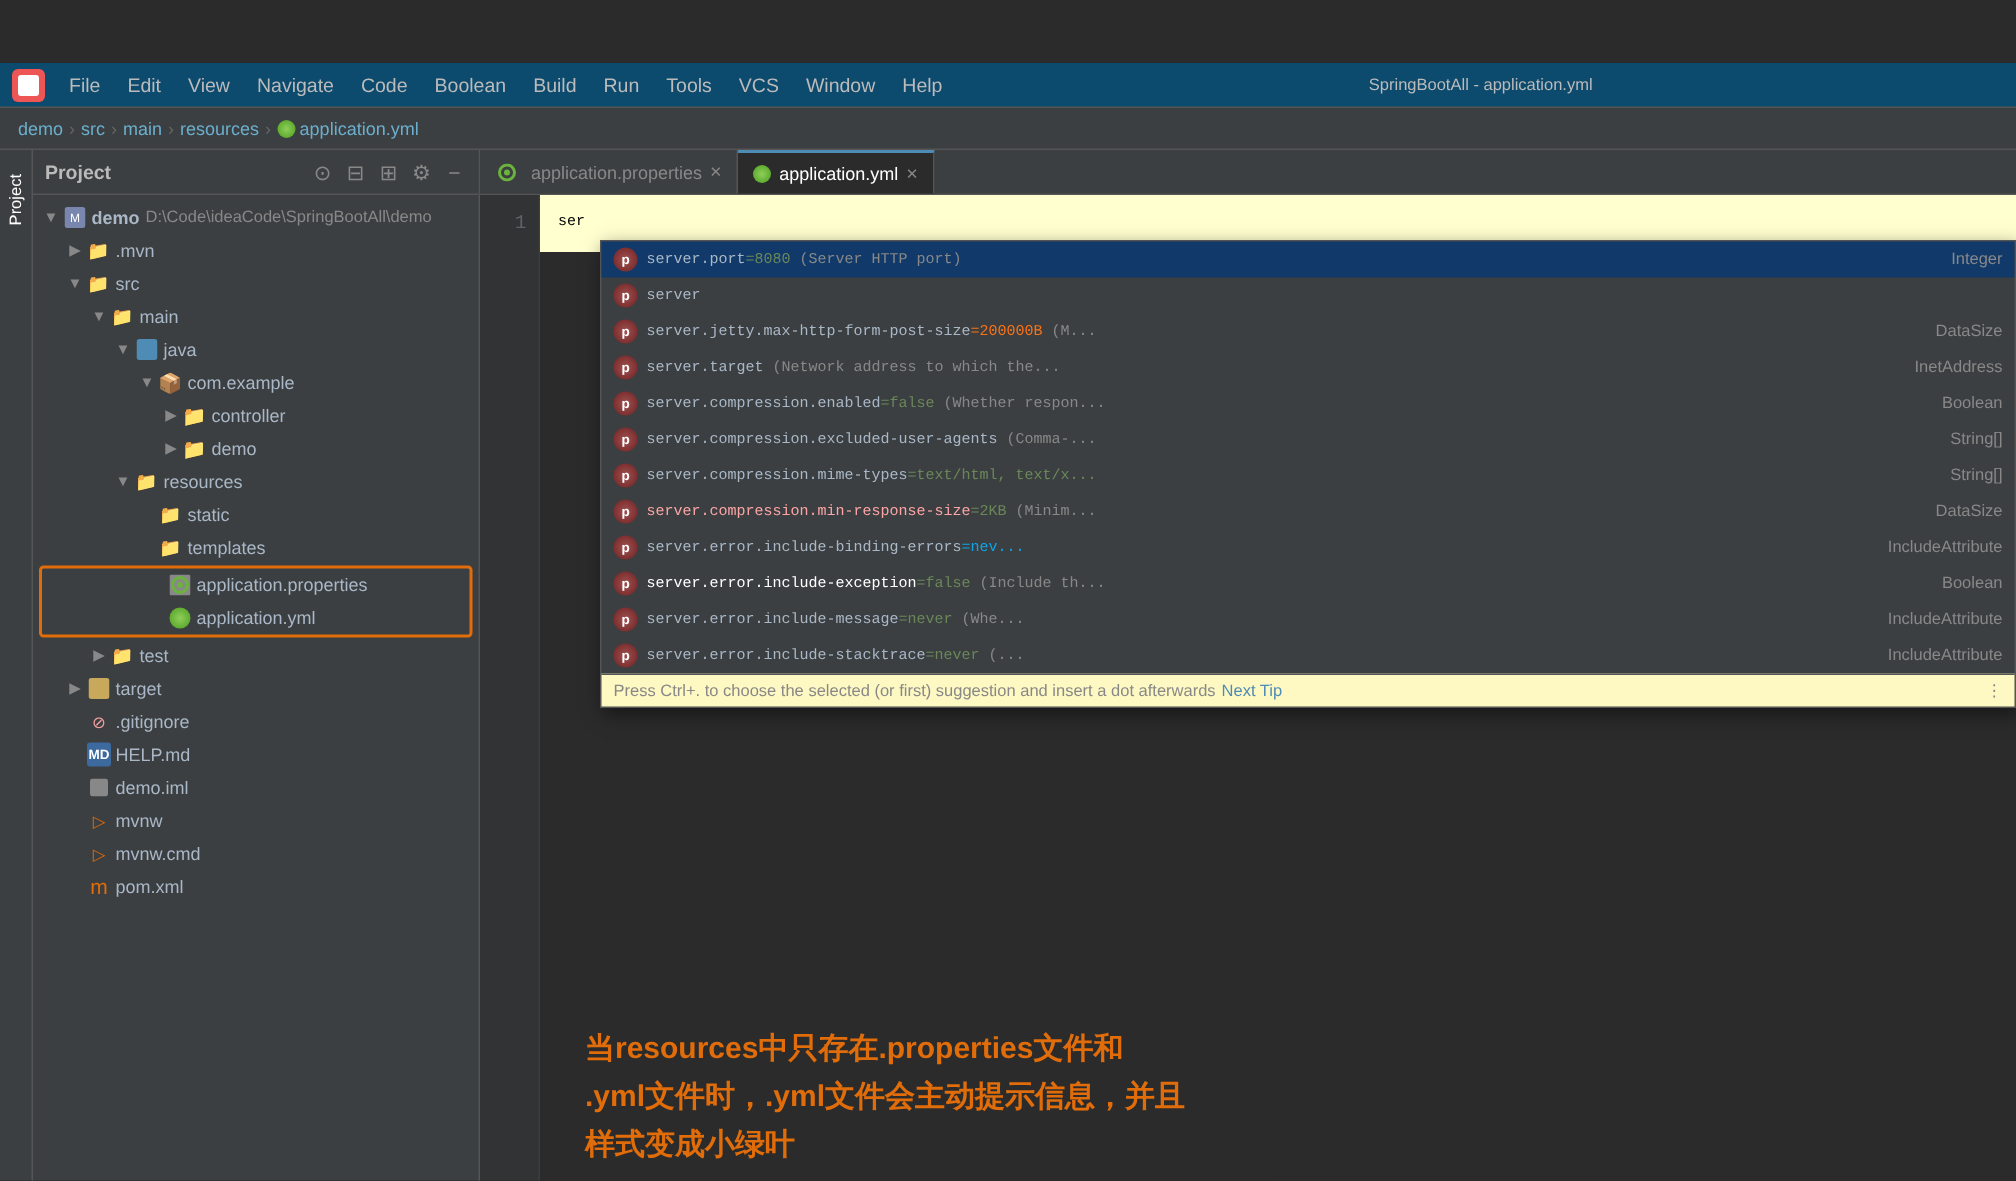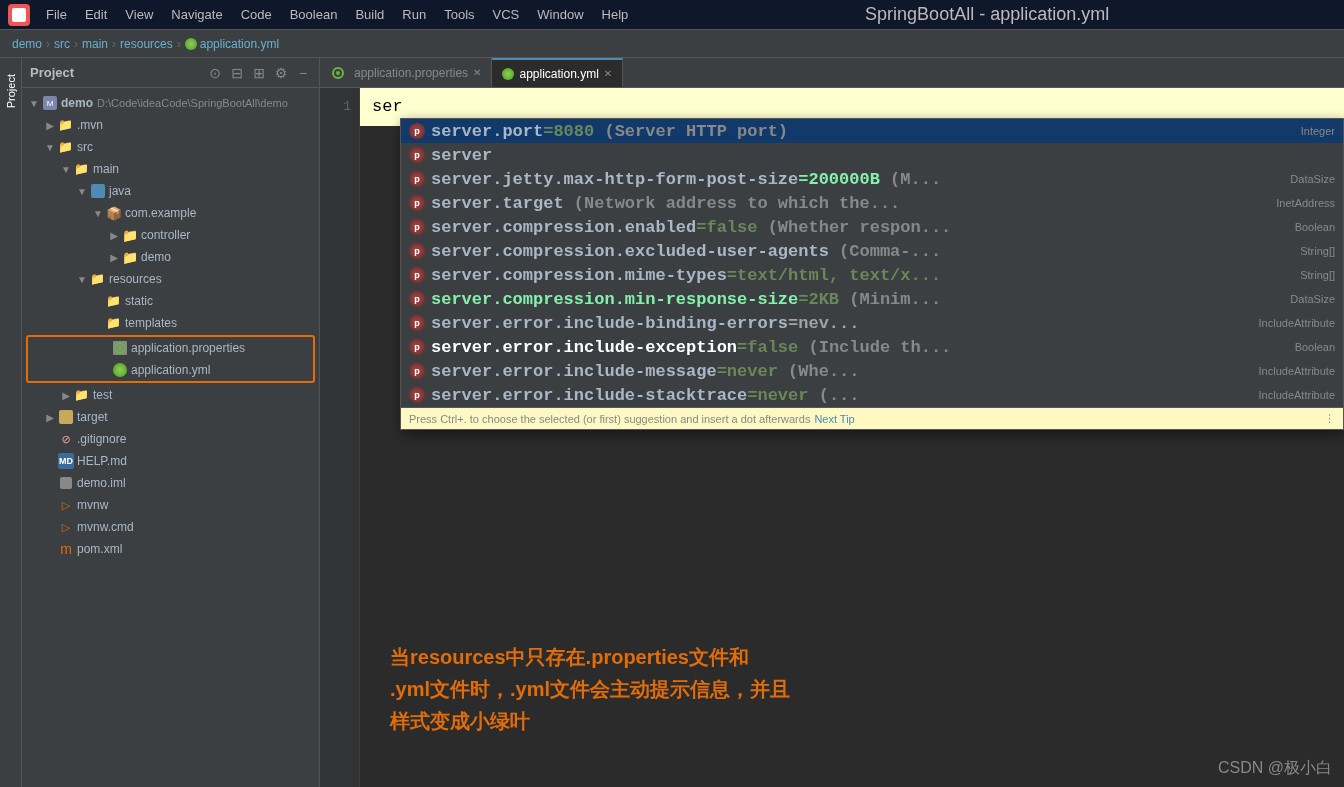--- a/index.html
+++ b/index.html
@@ -1,23 +1,23 @@
 <!DOCTYPE html>
 <html><head>
   <meta charset="utf-8">
   <style>
     * { box-sizing: border-box; margin: 0; padding: 0; }
     body { font-family: 'Segoe UI', Arial, sans-serif; font-size: 13px; background: #2b2b2b; color: #a9b7c6; width: 1344px; height: 787px; overflow: hidden; }
 
     
-    .menubar { background: #0f172a; height: 30px; display: flex; align-items: center; padding: 0 8px; border-bottom: 1px solid #555; gap: 2px; }
+    .menubar { background: #0c4a6e; height: 30px; display: flex; align-items: center; padding: 0 8px; border-bottom: 1px solid #555; gap: 2px; margin-top: 42px; }
     .menubar-logo { width: 22px; height: 22px; background: #e55; border-radius: 4px; display: flex; align-items: center; justify-content: center; margin-right: 6px; }
     .menubar-logo-inner { width: 14px; height: 14px; background: #fff; border-radius: 2px; }
     .menu-item { color: #bbbbbb; padding: 2px 8px; cursor: pointer; font-size: 13px; border-radius: 3px; }
-    .title-center { flex: 1; text-align: center; color: #bbbbbb; font-size: 18px; }
+    .title-center { flex: 1; text-align: center; color: #bbbbbb; font-size: 11px; }
 
     
     .breadcrumb { background: #3c3f41; height: 28px; display: flex; align-items: center; padding: 0 12px; gap: 4px; font-size: 12px; color: #a0a0a0; border-bottom: 1px solid #555; }
     .breadcrumb-sep { color: #666; }
     .breadcrumb-item { color: #6aafce; cursor: pointer; }
 
     
     .main-layout { display: flex; height: calc(787px - 58px); }
 
     
@@ -47,30 +47,30 @@
     .editor-tabs { display: flex; align-items: stretch; background: #3c3f41; border-bottom: 1px solid #555; height: 30px; }
     .editor-tab { display: flex; align-items: center; padding: 0 10px; gap: 5px; cursor: pointer; border-right: 1px solid #555; font-size: 12px; color: #888; background: #3c3f41; }
     .editor-tab.active { background: #2b2b2b; color: #fff; border-top: 2px solid #4e8bb5; border-bottom: none; }
     .editor-tab-close { color: #888; font-size: 10px; cursor: pointer; }
     .yaml-tab-icon { display: inline-block; width: 12px; height: 12px; border-radius: 50%; background: radial-gradient(circle, #8fce5a 0%, #4a9e1e 100%); }
 
     
     .editor-content { flex: 1; display: flex; position: relative; overflow: hidden; }
     .line-numbers { width: 40px; background: #313335; color: #606366; font-family: 'Courier New', monospace; font-size: 13px; padding: 8px 0; text-align: right; padding-right: 8px; border-right: 1px solid #3d3d3d; flex-shrink: 0; }
     .line-number { height: 22px; line-height: 22px; }
-    .code-area { flex: 1; padding: 8px 12px; font-family: 'Courier New', monospace; font-size: 17px; line-height: 22px; background: #ffffd0; }
+    .code-area { flex: 1; padding: 8px 12px; font-family: 'Courier New', monospace; font-size: 10px; line-height: 22px; background: #ffffd0; }
     .code-line { height: 22px; line-height: 22px; }
     .code-typed { color: #000; font-weight: normal; }
 
     
     .autocomplete { position: absolute; top: 30px; left: 40px; right: 0; background: #3c3f41; border: 1px solid #555; z-index: 100; box-shadow: 2px 4px 12px rgba(0,0,0,0.5); }
     .ac-item { display: flex; align-items: center; padding: 3px 8px; height: 24px; cursor: pointer; gap: 6px; }
     .ac-item:first-child { background: #113a6b; }
     .ac-icon { width: 16px; height: 16px; border-radius: 50%; background: radial-gradient(circle, #a05050 0%, #6e2020 100%); display: flex; align-items: center; justify-content: center; color: white; font-size: 9px; font-weight: bold; flex-shrink: 0; }
-    .ac-text { flex: 1; font-family: 'Courier New', monospace; font-size: 17px; color: #a9b7c6; white-space: nowrap; overflow: hidden; text-overflow: ellipsis; font-weight: bold; }
+    .ac-text { flex: 1; font-family: 'Courier New', monospace; font-size: 10px; color: #a9b7c6; white-space: nowrap; overflow: hidden; text-overflow: ellipsis; }
     .ac-type { font-size: 11px; color: #888; margin-left: 8px; flex-shrink: 0; }
     .ac-footer { display: flex; align-items: center; padding: 4px 8px; background: #fef9c3; border-top: 1px solid #555; font-size: 11px; color: #888; gap: 4px; }
     .ac-footer-link { color: #4e8bb5; cursor: pointer; }
     .ac-footer-dots { margin-left: auto; color: #888; cursor: pointer; }
     .annotation-text { color: #e06c0a; font-size: 20px; font-weight: bold; line-height: 1.6; }
 
     
     .watermark { position: absolute; bottom: 8px; right: 12px; color: #888; font-size: 16px; }
 
     
@@ -350,21 +350,21 @@
 
           <div class="ac-item">
             <span class="ac-icon">p</span>
             <span class="ac-text"><span style="color:#a9b7c6;">server</span></span>
             <span class="ac-type"></span>
           </div>
 
           <div class="ac-item">
             <span class="ac-icon">p</span>
             <span class="ac-text">
-              <span style="color:#a9b7c6;">server.jetty.max-http-form-post-size</span><span style="color:#86efac;">=200000B</span><span style="color:#888;"> (M...</span>
+              <span style="color:#a9b7c6;">server.jetty.max-http-form-post-size</span><span style="color:#f97316;">=200000B</span><span style="color:#888;"> (M...</span>
             </span>
             <span class="ac-type">DataSize</span>
           </div>
 
           <div class="ac-item">
             <span class="ac-icon">p</span>
             <span class="ac-text">
               <span style="color:#a9b7c6;">server.target</span><span style="color:#888;"> (Network address to which the...</span>
             </span>
             <span class="ac-type">InetAddress</span>
@@ -390,29 +390,29 @@
             <span class="ac-icon">p</span>
             <span class="ac-text">
               <span style="color:#a9b7c6;">server.compression.mime-types</span><span style="color:#6a8759;">=text/html, text/x...</span>
             </span>
             <span class="ac-type">String[]</span>
           </div>
 
           <div class="ac-item">
             <span class="ac-icon">p</span>
             <span class="ac-text">
-              <span style="color:#86efac;">server.compression.min-response-size</span><span style="color:#6a8759;">=2KB</span><span style="color:#888;"> (Minim...</span>
+              <span style="color:#fca5a5;">server.compression.min-response-size</span><span style="color:#6a8759;">=2KB</span><span style="color:#888;"> (Minim...</span>
             </span>
             <span class="ac-type">DataSize</span>
           </div>
 
           <div class="ac-item">
             <span class="ac-icon">p</span>
             <span class="ac-text">
-              <span style="color:#a9b7c6;">server.error.include-binding-errors</span><span style="color:#a3a3a3;">=nev...</span>
+              <span style="color:#a9b7c6;">server.error.include-binding-errors</span><span style="color:#0ea5e9;">=nev...</span>
             </span>
             <span class="ac-type">IncludeAttribute</span>
           </div>
 
           <div class="ac-item">
             <span class="ac-icon">p</span>
             <span class="ac-text">
               <span style="color:#ffffff;">server.error.include-exception</span><span style="color:#6a8759;">=false</span><span style="color:#888;"> (Include th...</span>
             </span>
             <span class="ac-type">Boolean</span>

